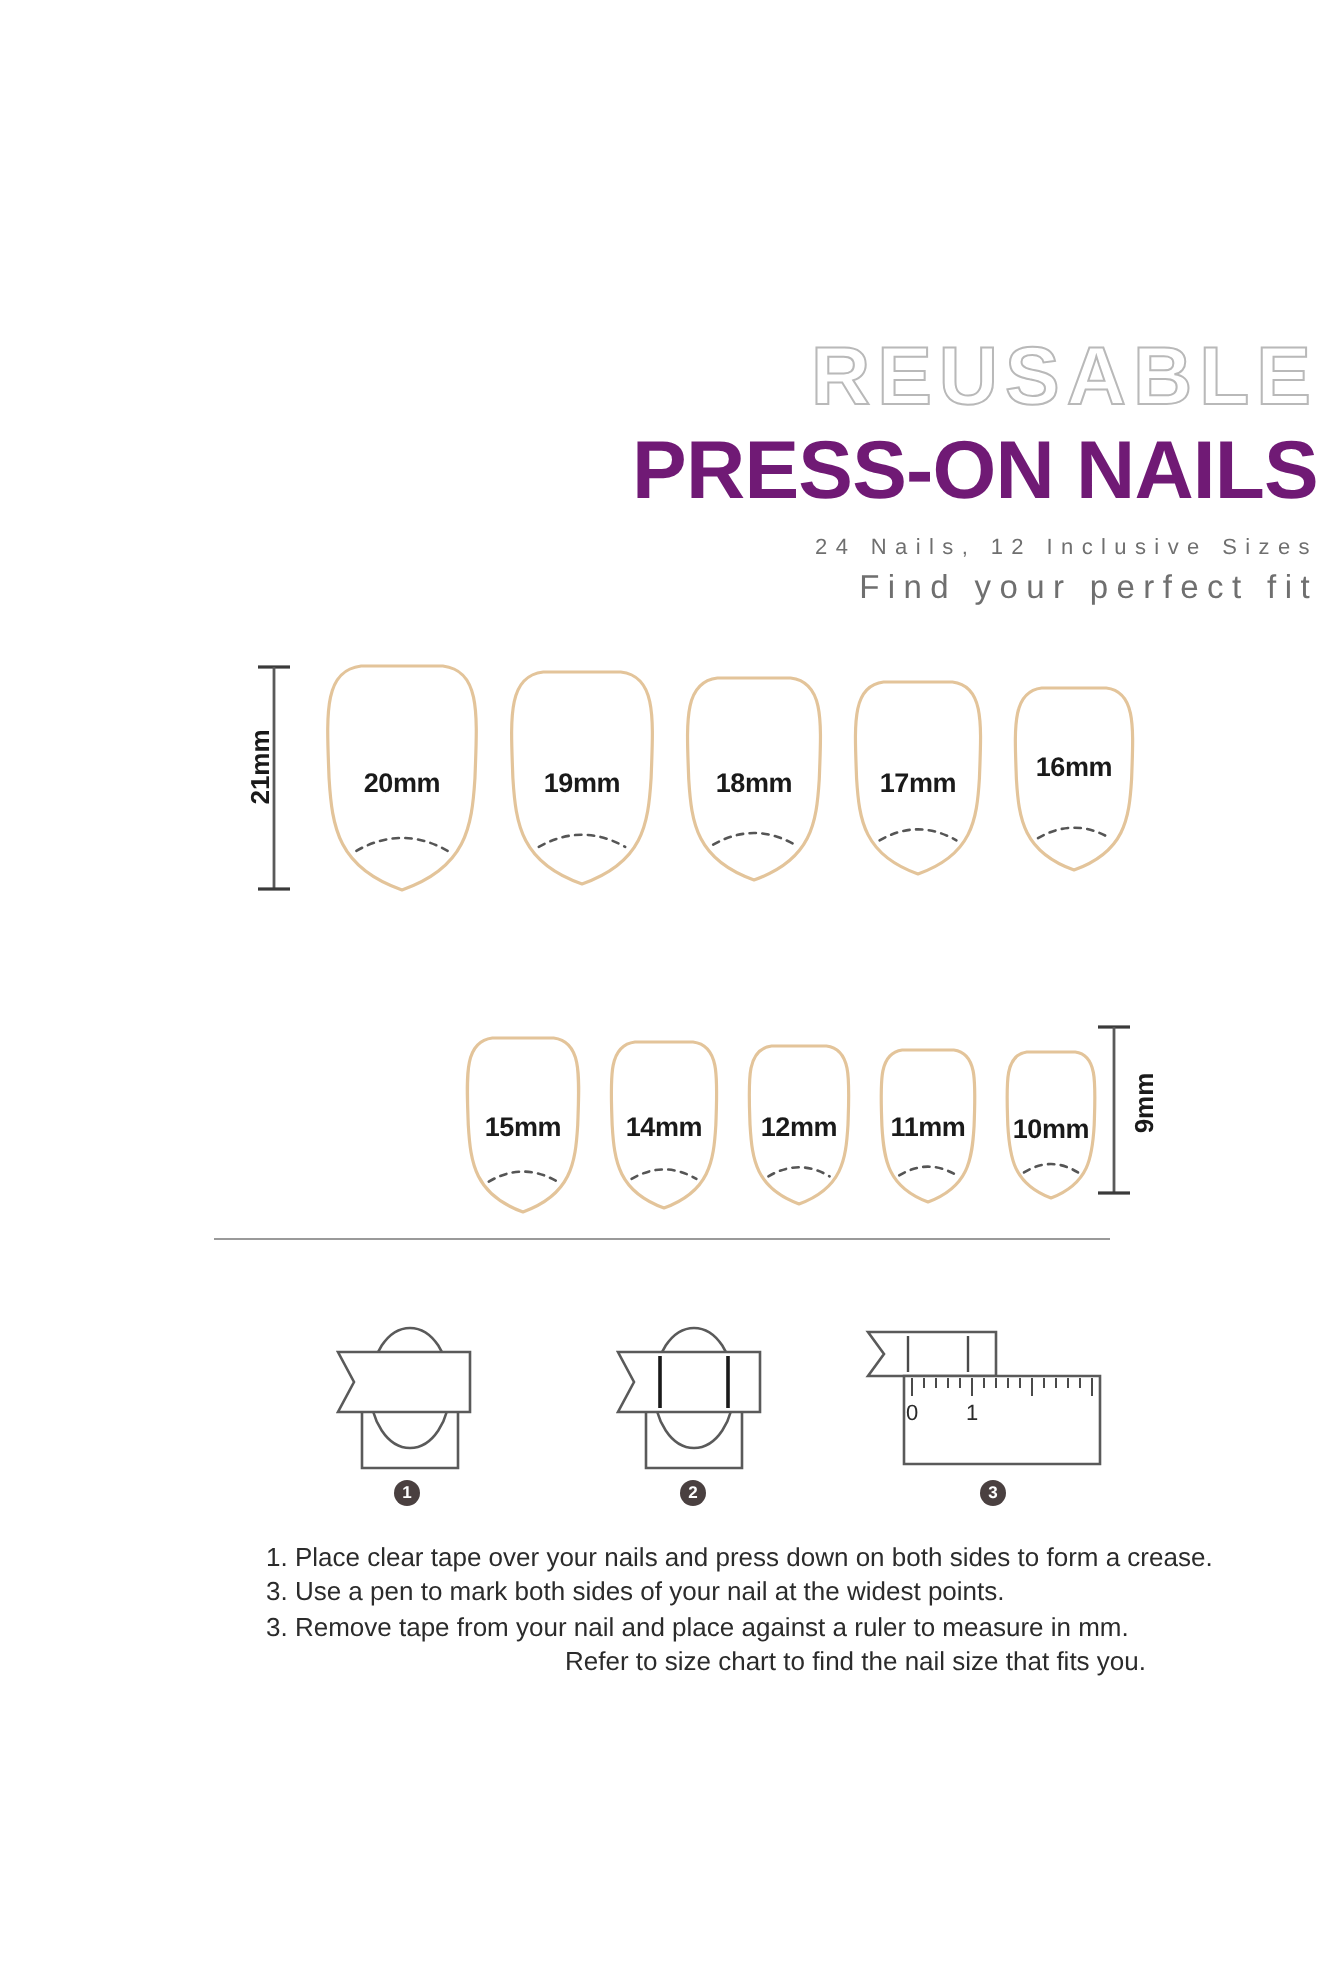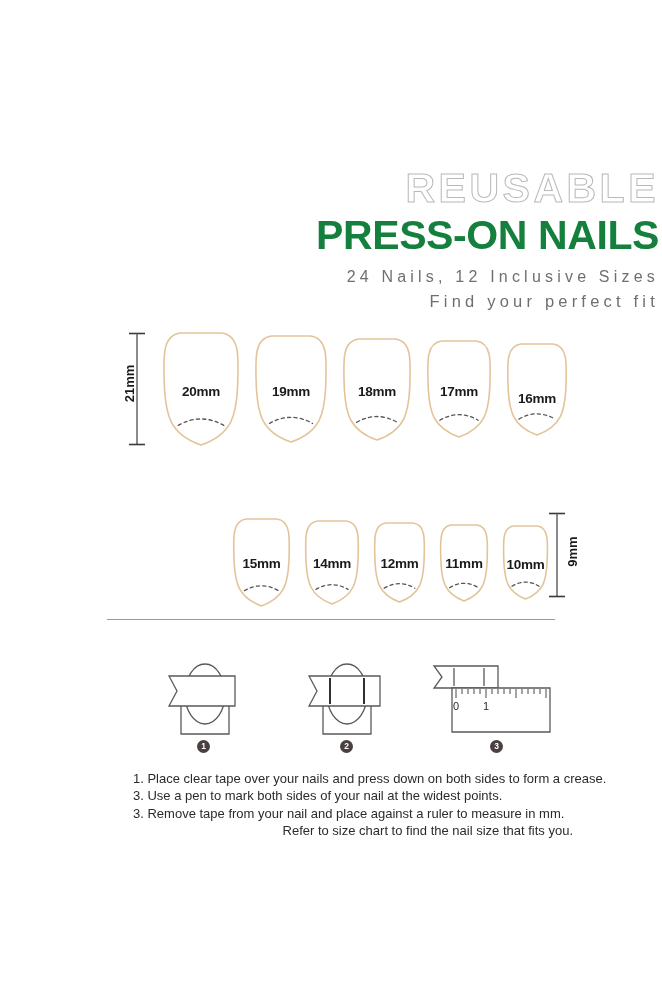--- a/index.html
+++ b/index.html
@@ -37,25 +37,25 @@
     color: transparent;
     -webkit-text-stroke: 1px #b9b9b9;
     text-shadow: none;
     margin: 0 0 5px 0;
   }
   .title-main {
     font-size: 41px;
     font-weight: bold;
     letter-spacing: -0.4px;
     line-height: 1.05;
-    color: #15803d;
+    color: #701a75;
     margin: 0;
   }
   .subtitle-1 {
-    font-size: 16px;
+    font-size: 11px;
     letter-spacing: 4.2px;
     color: #6f6f6f;
     margin: 10px 0 0 0;
     line-height: 1.3;
   }
   .subtitle-2 {
     font-size: 16.5px;
     letter-spacing: 4.2px;
     color: #6f6f6f;
     margin: 3px 0 12px 0;
@@ -220,21 +220,21 @@
           <path d="M 17.784 3 C 1.72 4.92, 3.32 24.12, 4.28 51 C 5.5600000000000005 72.12, 7.992 89.4, 35 99 C 62.008 89.4, 64.44 72.12, 65.72 51 C 66.68 24.12, 68.28 4.92, 52.216 3 Z" fill="none" stroke="#e3c49a" stroke-width="1.6" stroke-linejoin="round"></path>
           <path d="M 15.8 82.2 Q 35 71.16 54.2 82.2" fill="none" stroke="#555555" stroke-width="1.3" stroke-dasharray="3.2 3.2" stroke-linecap="round"></path>
         </svg>
         <span class="nail-label" style="top: 46.08px;">17mm</span>
       </div>
       <div class="nail" style="margin-left: 10px;">
         <svg width="66" height="97" viewBox="0 0 66 97">
           <path d="M 16.86 3 C 1.8 4.82, 3.3 23.02, 4.2 48.5 C 5.4 68.52, 7.680000000000001 84.9, 33 94 C 58.32 84.9, 60.6 68.52, 61.8 48.5 C 62.7 23.02, 64.2 4.82, 49.14 3 Z" fill="none" stroke="#e3c49a" stroke-width="1.6" stroke-linejoin="round"></path>
           <path d="M 15 78.075 Q 33 67.61 51 78.075" fill="none" stroke="#555555" stroke-width="1.3" stroke-dasharray="3.2 3.2" stroke-linecap="round"></path>
         </svg>
-        <span class="nail-label" style="top: 50px;">16mm</span>
+        <span class="nail-label" style="top: 35px;">16mm</span>
       </div>
     </div>
 
   <div class="nail-row nail-row-2">
       <div class="nail">
         <svg width="63" height="93" viewBox="0 0 63 93">
           <path d="M 16.167 3 C 1.8599999999999999 4.74, 3.285 22.14, 4.140000000000001 46.5 C 5.28 65.64, 7.446 81.3, 31.5 90 C 55.554 81.3, 57.72 65.64, 58.86 46.5 C 59.715 22.14, 61.14 4.74, 46.833 3 Z" fill="none" stroke="#e3c49a" stroke-width="1.6" stroke-linejoin="round"></path>
           <path d="M 14.4 74.775 Q 31.5 64.77000000000001 48.6 74.775" fill="none" stroke="#555555" stroke-width="1.3" stroke-dasharray="3.2 3.2" stroke-linecap="round"></path>
         </svg>
         <span class="nail-label" style="top: 40.02px;">15mm</span>

